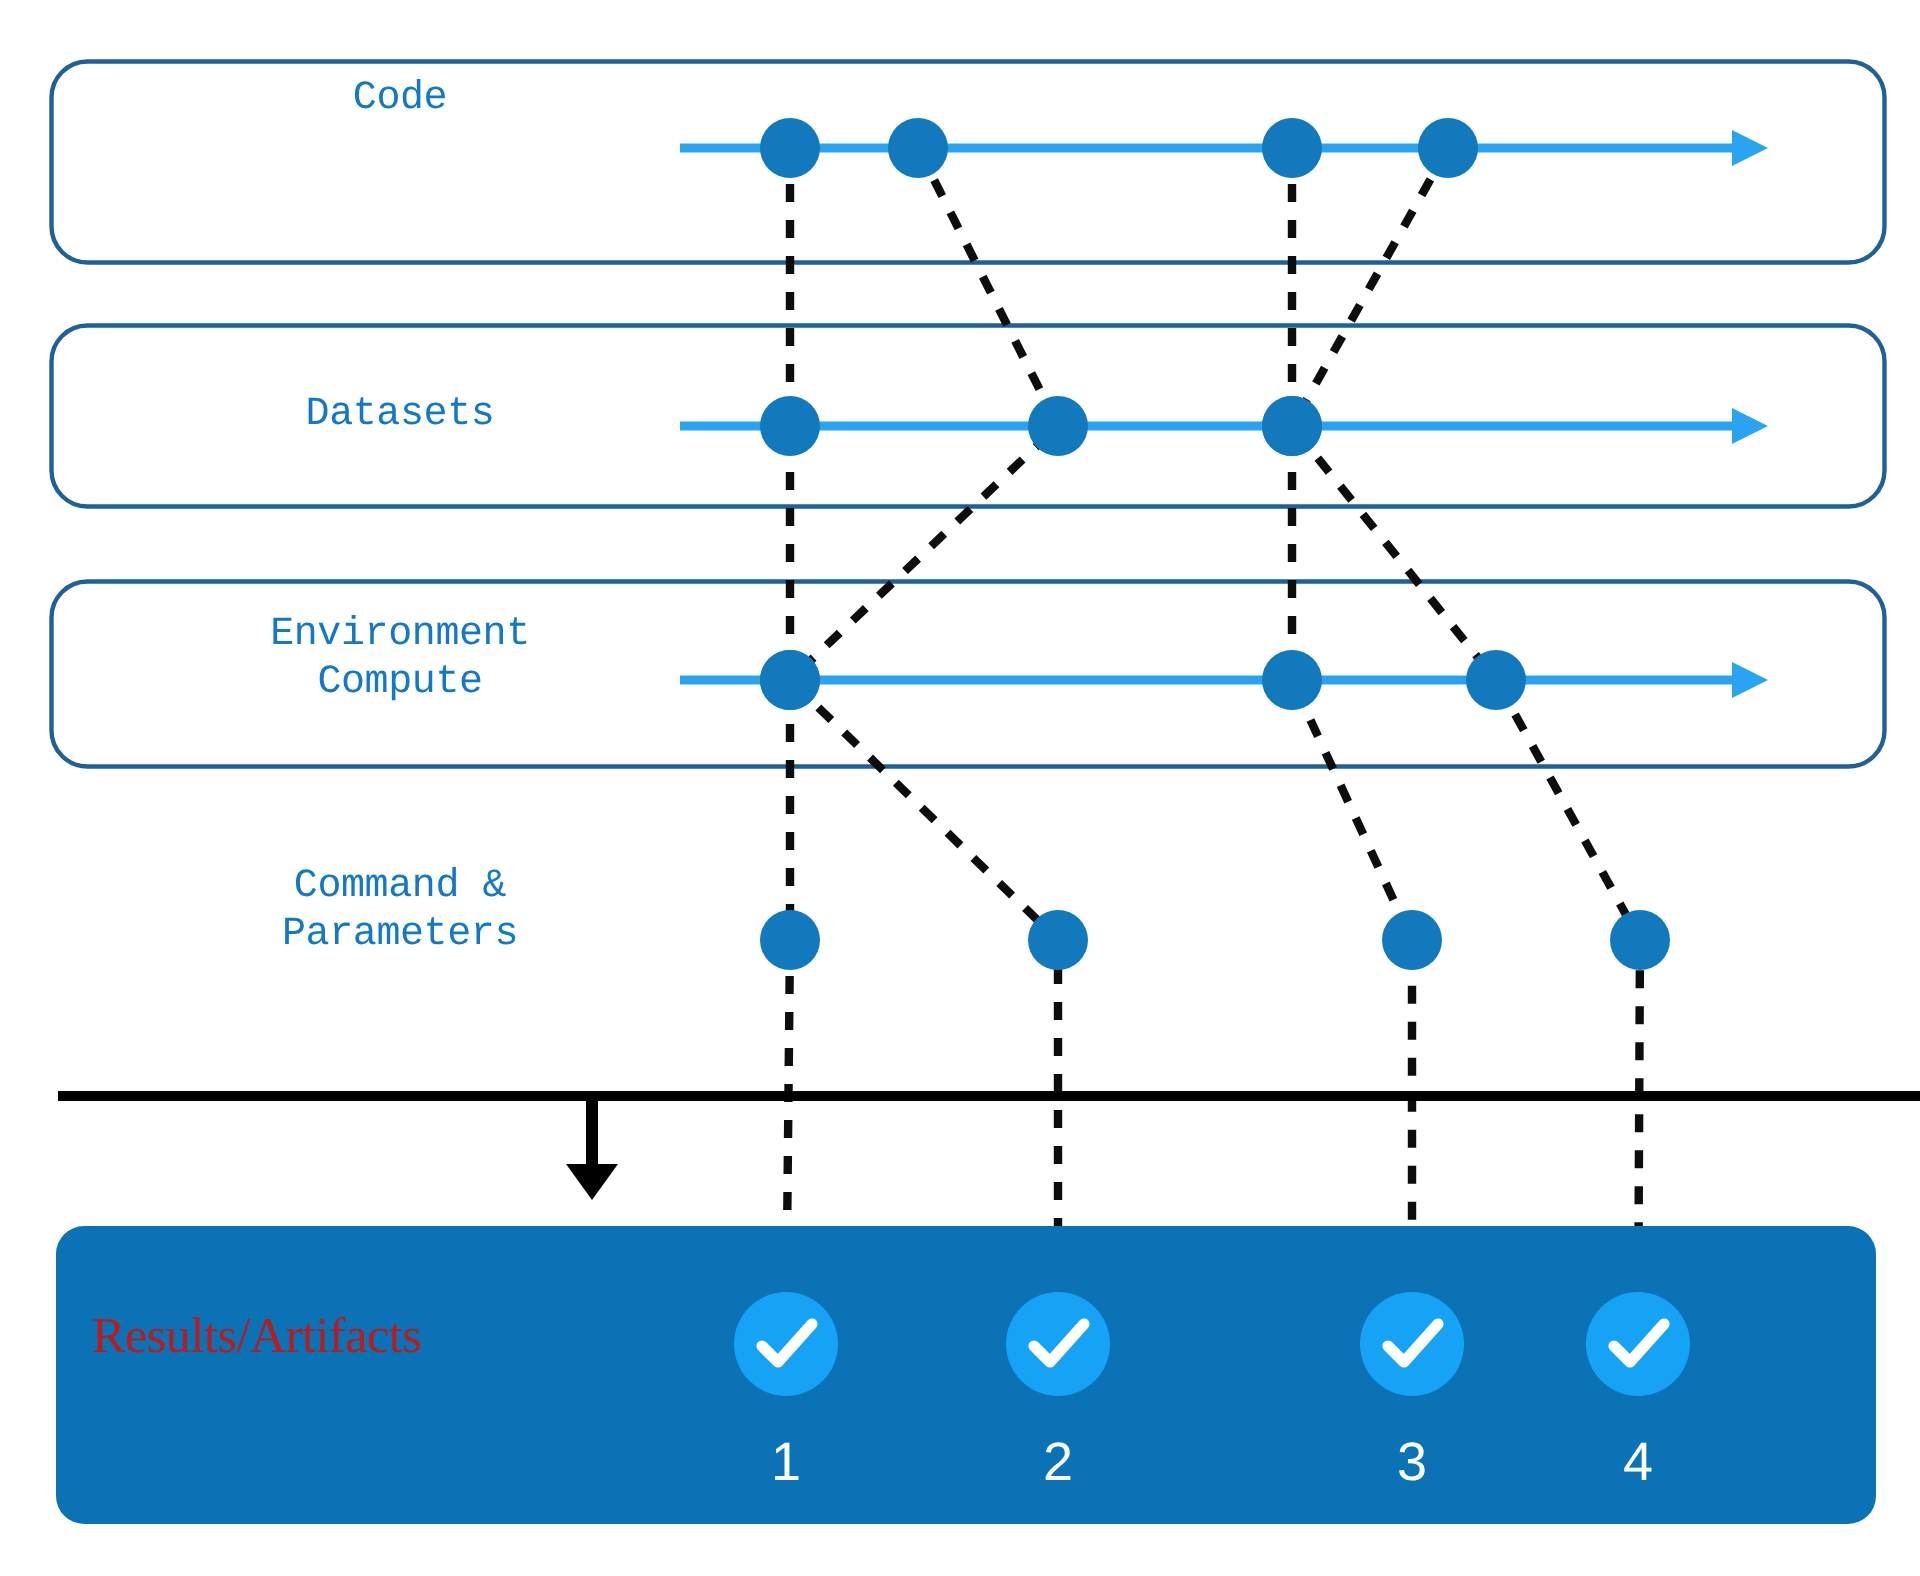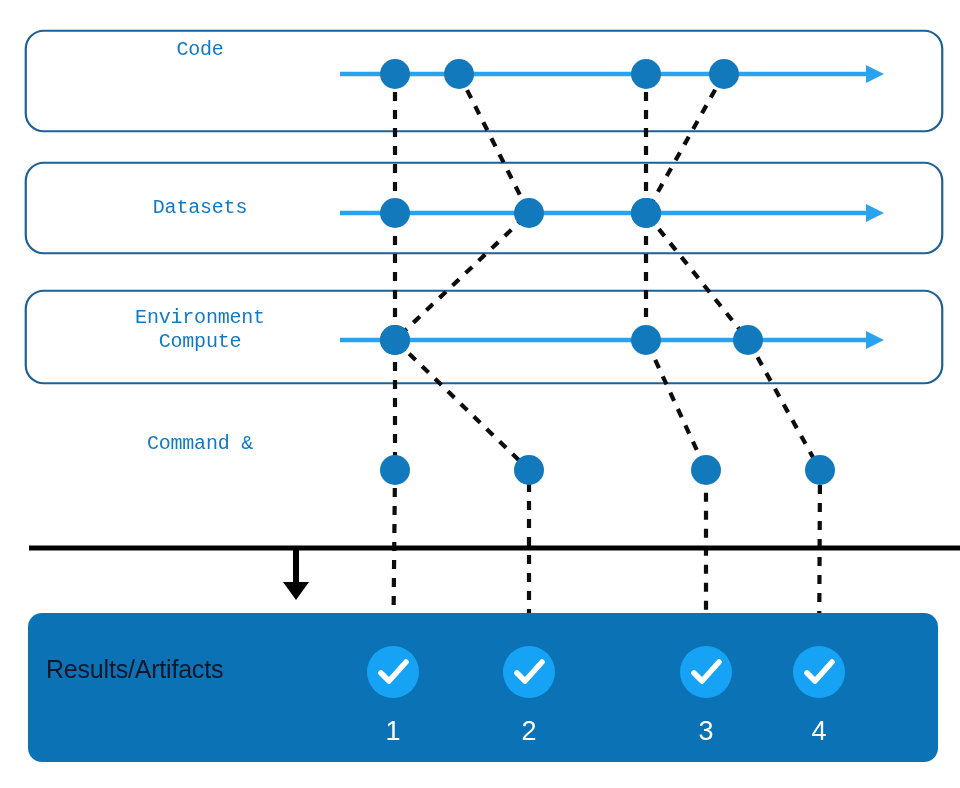--- a/index.html
+++ b/index.html
@@ -29,23 +29,23 @@
     text-align: center;
     color: #1379c4;
     font-size: 20px;
     line-height: 1.18;
     font-family: Liberation Mono, monospace;
     white-space: pre-line;
     letter-spacing: -0.2px;
   }
   .results-label {
     position: absolute;
-    color: #0f172a;
+    color: #b91c1c;
     font-size: 25px;
-    font-family: Liberation Sans, sans-serif;
+    font-family: Liberation Serif, serif;
     letter-spacing: -0.2px;
   }
   .run-number {
     position: absolute;
     color: #ffffff;
     font-size: 27px;
     text-align: center;
     font-family: "Liberation Sans", sans-serif;
   }
 </style>
@@ -113,17 +113,17 @@
   </svg>
 
   <div id="labels-layer">
       <div class="run-number" style="left: 363px; top: 716px; width: 60px;">1</div>
       <div class="run-number" style="left: 499px; top: 716px; width: 60px;">2</div>
       <div class="run-number" style="left: 676px; top: 716px; width: 60px;">3</div>
       <div class="run-number" style="left: 789px; top: 716px; width: 60px;">4</div>
       <div class="row-label" style="left: 60px; top: 38px; width: 280px;"><div>Code</div></div>
       <div class="row-label" style="left: 60px; top: 196px; width: 280px;"><div>Datasets</div></div>
       <div class="row-label" style="left: 60px; top: 306px; width: 280px;"><div>Environment</div><div>Compute</div></div>
-      <div class="row-label" style="left: 60px; top: 432px; width: 280px;"><div>Command &amp;</div></div>
+      <div class="row-label" style="left: 60px; top: 432px; width: 280px;"><div>Command &amp;</div><div>Parameters</div></div>
       <div class="results-label" style="left: 46px; top: 655px;">Results/Artifacts</div>
     </div>
 
 </div>
 
 </body></html>

